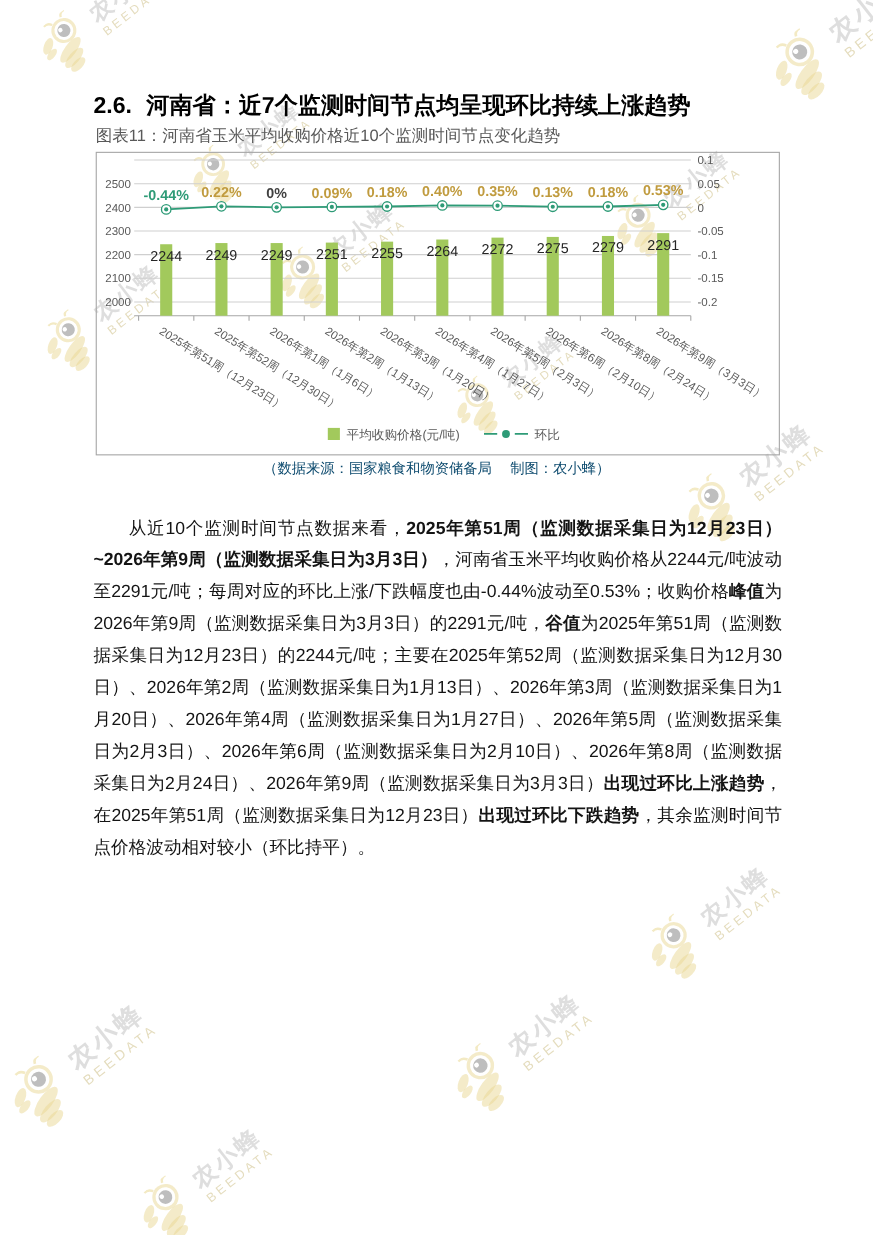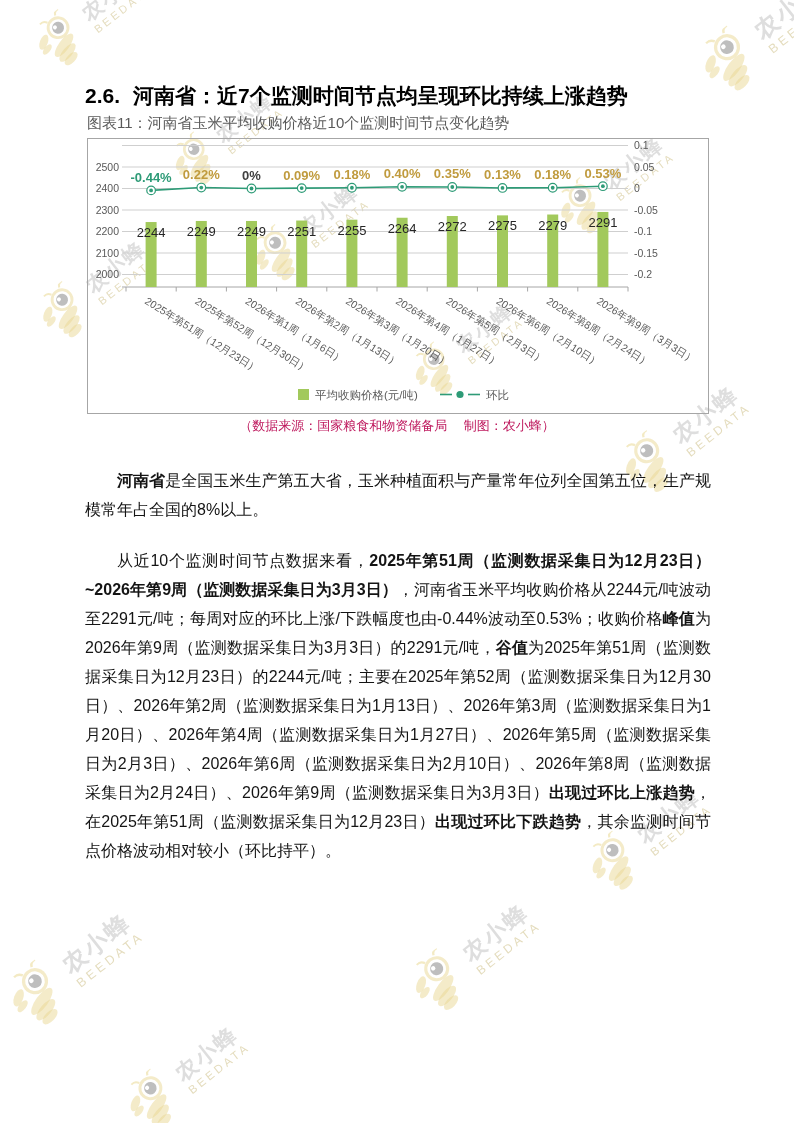--- a/index.html
+++ b/index.html
@@ -13,21 +13,21 @@
       transform:rotate(-38deg);pointer-events:none;}
   .wm .tx{display:flex;flex-direction:column;line-height:1.15;}
   .wm .cn{font-size:21px;letter-spacing:2px;color:rgba(168,168,168,0.38);font-weight:700;}
   .wm .en{font-size:11px;letter-spacing:3px;color:rgba(198,182,118,0.48);}
   .heading{position:absolute;top:82px;left:85px;font-size:21px;font-weight:700;color:#000;}
   .heading .num{margin-right:13px;}
   .chart-title{position:absolute;top:114px;left:87px;width:620px;text-align:left;
       font-size:15px;color:#595959;}
   #chart{position:absolute;top:138px;left:87px;border:1px solid #a6a6a6;background:transparent;}
   .source{position:absolute;top:417px;left:0;width:794px;text-align:center;
-      font-size:13px;color:#be185d;}
+      font-size:13px;color:#0c4a6e;}
   .body-text{position:absolute;top:466px;left:85px;width:626px;}
   .body-text p{margin:0 0 22px 0;font-size:16px;line-height:29px;text-align:justify;
       text-indent:2em;color:#141414;}
   .body-text b{font-weight:700;}
   svg text{font-family:"Liberation Sans","DejaVu Sans",sans-serif;}
 </style>
 </head>
 <body>
 
 <div class="layer-wm" id="wm-layer">
@@ -407,17 +407,16 @@
         <line x1="352" y1="255.5" x2="364" y2="255.5" stroke="#2E9B77" stroke-width="1.6"></line>
         <line x1="380" y1="255.5" x2="392" y2="255.5" stroke="#2E9B77" stroke-width="1.6"></line>
         <circle cx="372" cy="255.5" r="3.6" fill="#2E9B77"></circle>
         <text x="398" y="260" font-size="11.5" fill="#595959">环比</text>
       </g>
     </svg>
 
   <div class="source">（数据来源：国家粮食和物资储备局　 制图：农小蜂）</div>
 
   <div class="body-text" id="body-text">
-      <p><b>河南省</b><span>是全国玉米生产第五大省，玉米种植面积与产量常年位列全国第五位，生产规模常年占全国的8%以上。</span></p>
       <p><span>从近10个监测时间节点数据来看，</span><b>2025年第51周（监测数据采集日为12月23日）~2026年第9周（监测数据采集日为3月3日）</b><span>，河南省玉米平均收购价格从2244元/吨波动至2291元/吨；每周对应的环比上涨/下跌幅度也由-0.44%波动至0.53%；收购价格</span><b>峰值</b><span>为2026年第9周（监测数据采集日为3月3日）的2291元/吨，</span><b>谷值</b><span>为2025年第51周（监测数据采集日为12月23日）的2244元/吨；主要在2025年第52周（监测数据采集日为12月30日）、2026年第2周（监测数据采集日为1月13日）、2026年第3周（监测数据采集日为1月20日）、2026年第4周（监测数据采集日为1月27日）、2026年第5周（监测数据采集日为2月3日）、2026年第6周（监测数据采集日为2月10日）、2026年第8周（监测数据采集日为2月24日）、2026年第9周（监测数据采集日为3月3日）</span><b>出现过环比上涨趋势</b><span>，在2025年第51周（监测数据采集日为12月23日）</span><b>出现过环比下跌趋势</b><span>，其余监测时间节点价格波动相对较小（环比持平）。</span></p>
     </div>
 
 </div>
 
 </body></html>

